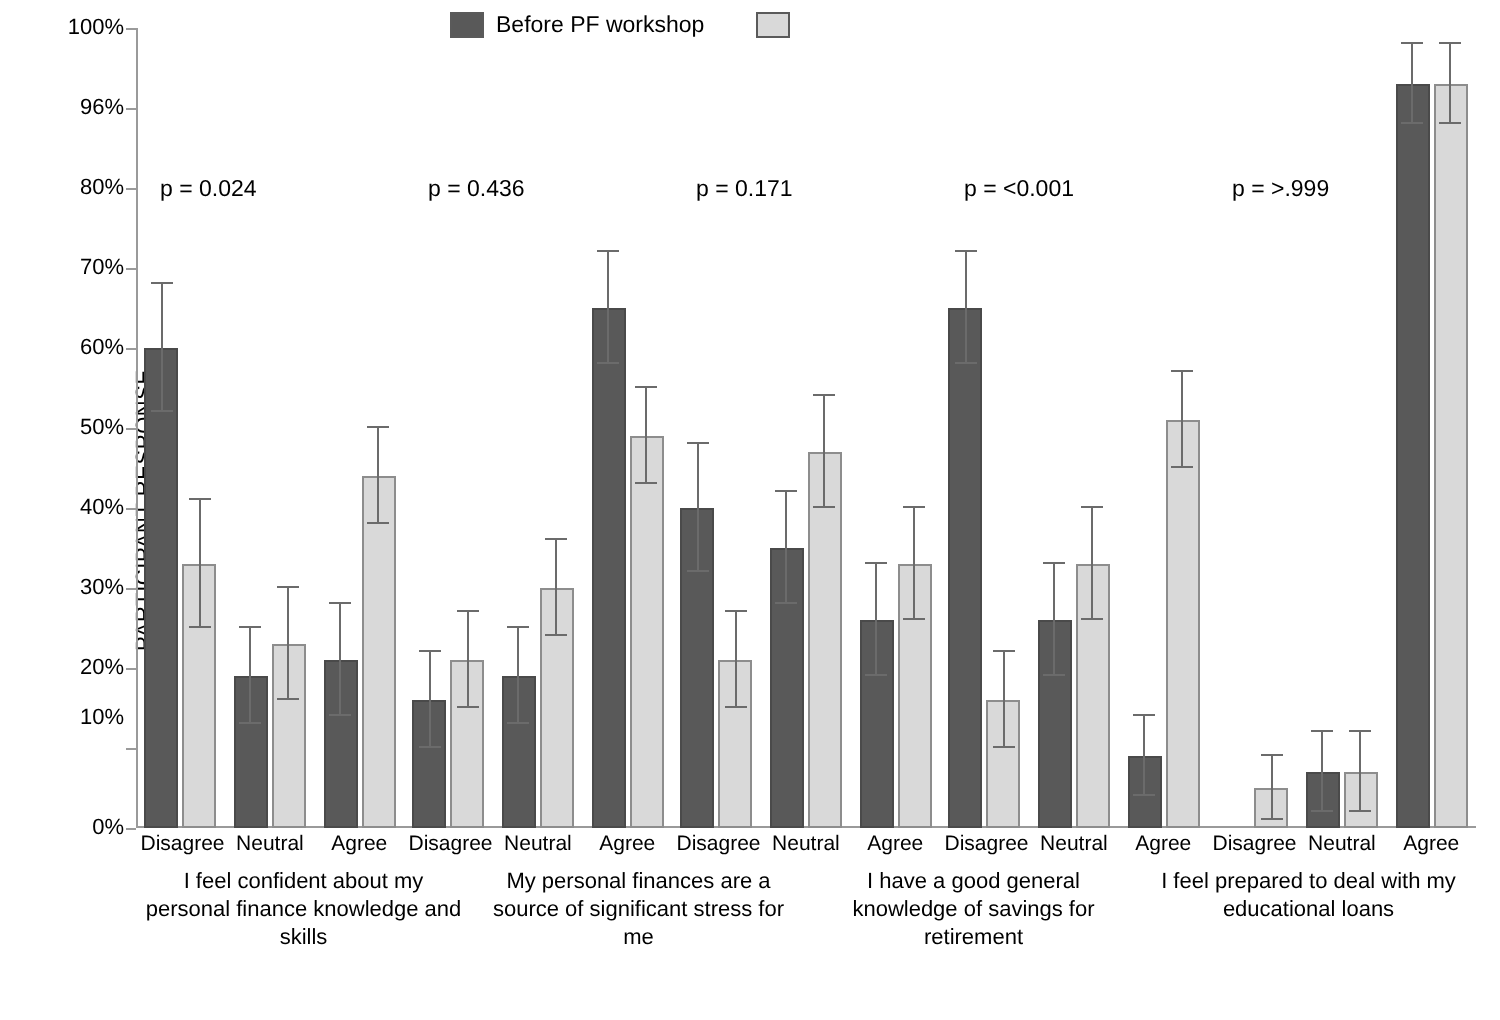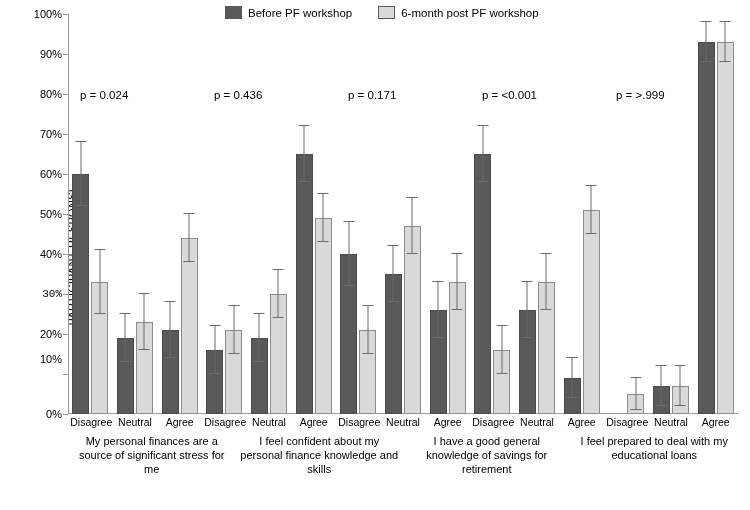--- a/index.html
+++ b/index.html
@@ -217,49 +217,48 @@
 
 <div id="chart-root">
 
   <div class="legend">
     <div class="legend-item">
       <span class="legend-swatch" style="background:#595959;"></span>
       <span>Before PF workshop</span>
     </div>
     <div class="legend-item">
       <span class="legend-swatch" style="background:#d9d9d9;"></span>
-      <span>6-month post PF workshop</span>
     </div>
   </div>
 
   <div class="y-title">PARTICIPANT RESPONSE</div>
 
   <div class="plot">
     <div class="axis-line-y"></div>
     <div class="axis-line-x"></div>
     <div id="yticks">
         <div class="ytick" style="top: 400px;">0%</div>
         <div class="ytick-mark" style="top: 400px;"></div>
         <div class="ytick" style="top: 345px;">10%</div>
         <div class="ytick-mark" style="top: 360px;"></div>
         <div class="ytick" style="top: 320px;">20%</div>
         <div class="ytick-mark" style="top: 320px;"></div>
-        <div class="ytick" style="top: 280px; font-family: Liberation Mono, monospace;">30%</div>
+        <div class="ytick" style="top: 280px;">30%</div>
         <div class="ytick-mark" style="top: 280px;"></div>
         <div class="ytick" style="top: 240px;">40%</div>
         <div class="ytick-mark" style="top: 240px;"></div>
         <div class="ytick" style="top: 200px;">50%</div>
         <div class="ytick-mark" style="top: 200px;"></div>
         <div class="ytick" style="top: 160px;">60%</div>
         <div class="ytick-mark" style="top: 160px;"></div>
         <div class="ytick" style="top: 120px;">70%</div>
         <div class="ytick-mark" style="top: 120px;"></div>
         <div class="ytick" style="top: 80px;">80%</div>
         <div class="ytick-mark" style="top: 80px;"></div>
-        <div class="ytick" style="top: 40px;">90%</div>
+        <div class="ytick" style="top: 40px;">96%</div>
         <div class="ytick-mark" style="top: 40px;"></div>
         <div class="ytick" style="top: 0px;">100%</div>
         <div class="ytick-mark" style="top: 0px;"></div>
       </div>
     <div class="groups" id="groups">
         <div class="group">
           <div class="clusters">
             <div class="cluster">
               <div class="barwrap">
                 <div class="bar before" style="height: 60%;"></div>
@@ -514,19 +513,19 @@
         <div class="cat-label">Neutral</div>
         <div class="cat-label">Agree</div>
       </div>
       <div class="cat-group">
         <div class="cat-label">Disagree</div>
         <div class="cat-label">Neutral</div>
         <div class="cat-label">Agree</div>
       </div>
     </div>
   <div class="q-labels" id="q-labels">
+      <div class="q-group">I feel confident about my personal finance knowledge and skills</div>
       <div class="q-group">My personal finances are a source of significant stress for me</div>
-      <div class="q-group">I feel confident about my personal finance knowledge and skills</div>
       <div class="q-group">I have a good general knowledge of savings for retirement</div>
       <div class="q-group">I feel prepared to deal with my educational loans</div>
     </div>
 
 </div>
 
 </body></html>

